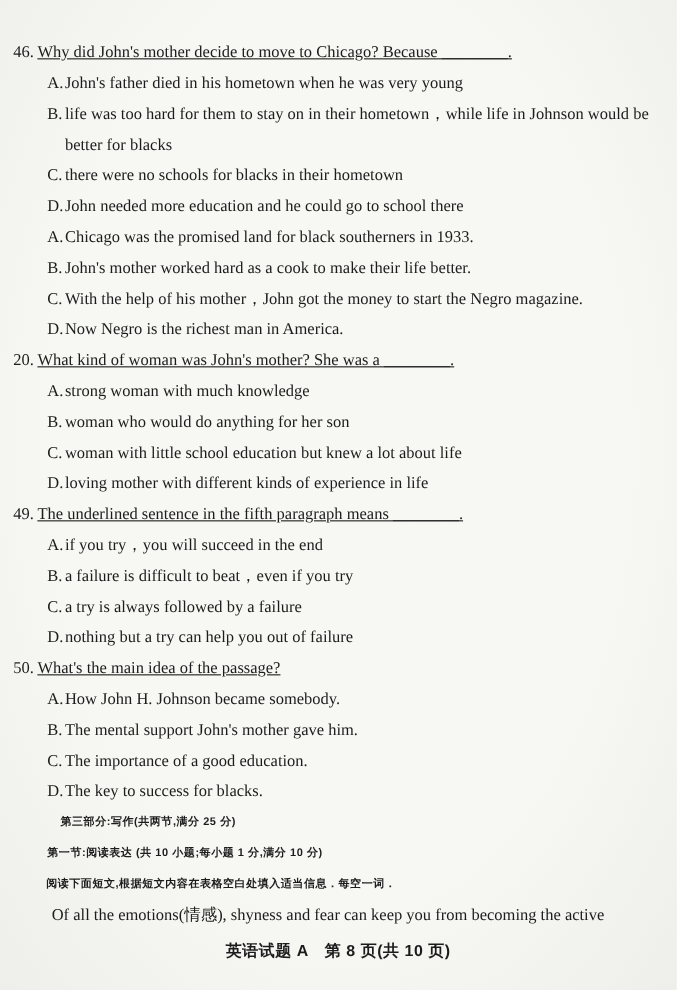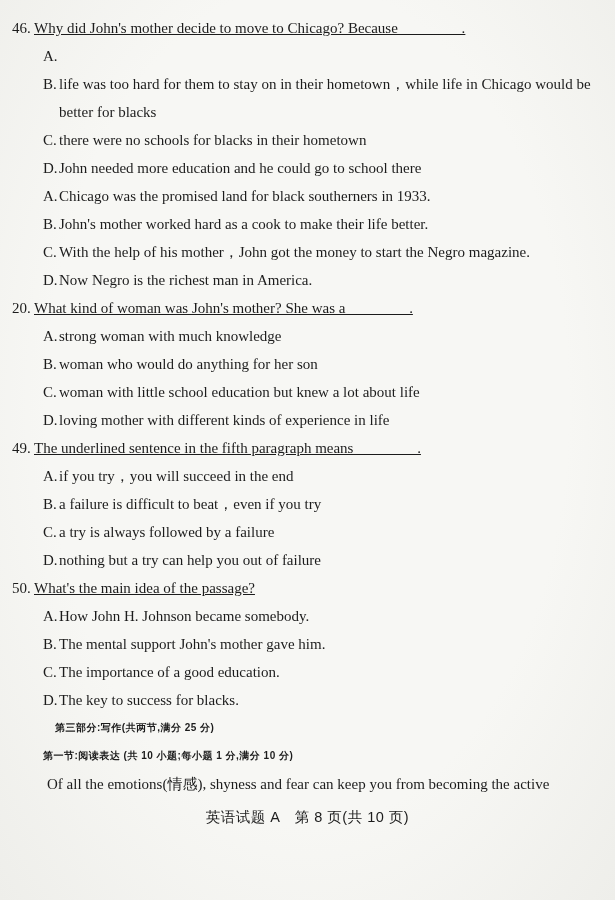--- a/index.html
+++ b/index.html
@@ -12,20 +12,21 @@
     background: #f5f5f2;
     background-image: radial-gradient(ellipse at 50% 45%, #f7f7f4 60%, #eeeeea 100%);
     font-family: "Liberation Serif", "DejaVu Serif", serif;
     font-size: 15px;
     color: #1c1c1c;
     overflow: hidden;
   }
   .paper {
     padding-top: 14px;
     width: 615px;
+    margin-top: 20px;
   }
   .row {
     line-height: 28px;
   }
   .q-row {
     display: flex;
     padding-left: 12px;
     padding-right: 10px;
   }
   .q-num {
@@ -57,40 +58,41 @@
   .cn-section { padding-left: 43px; }
   .cn-instr   { padding-left: 42px; }
   .passage-row {
     padding-left: 47px;
     padding-right: 10px;
   }
   .footer-row {
     margin-top: 5px;
     text-align: center;
     font-family: "Liberation Sans", "DejaVu Sans", sans-serif;
-    font-weight: normal;
+    font-weight: bold;
     font-size: 14.5px;
     letter-spacing: 0.5px;
   }
 </style>
 </head>
 <body>
 
 <div class="paper">
 
   <div class="row q-row">
     <span class="q-num">46.</span>
     <span class="q-text">Why did John's mother decide to move to Chicago? Because ________.</span>
   </div>
   <div class="row opt-row">
     <span class="opt-letter">A.</span>
+    <span class="opt-text">John's father died in his hometown when he was very young</span>
   </div>
   <div class="row opt-row">
     <span class="opt-letter">B.</span>
-    <span class="opt-text">life was too hard for them to stay on in their hometown，while life in Chicago would be better for blacks</span>
+    <span class="opt-text">life was too hard for them to stay on in their hometown，while life in Johnson would be better for blacks</span>
   </div>
   <div class="row opt-row">
     <span class="opt-letter">C.</span>
     <span class="opt-text">there were no schools for blacks in their hometown</span>
   </div>
   <div class="row opt-row">
     <span class="opt-letter">D.</span>
     <span class="opt-text">John needed more education and he could go to school there</span>
   </div>
 
@@ -169,18 +171,19 @@
     <span class="opt-letter">C.</span>
     <span class="opt-text">The importance of a good education.</span>
   </div>
   <div class="row opt-row">
     <span class="opt-letter">D.</span>
     <span class="opt-text">The key to success for blacks.</span>
   </div>
 
   <div class="row cn cn-part">第三部分:写作(共两节,满分 25 分)</div>
   <div class="row cn cn-section">第一节:阅读表达 (共 10 小题;每小题 1 分,满分 10 分)</div>
+  <div class="row cn cn-instr">阅读下面短文,根据短文内容在表格空白处填入适当信息．每空一词．</div>
 
   <div class="row passage-row">Of all the emotions(情感), shyness and fear can keep you from becoming the active</div>
 
   <div class="row footer-row">英语试题 A　第 8 页(共 10 页)</div>
 
 </div>
 
 </body></html>

